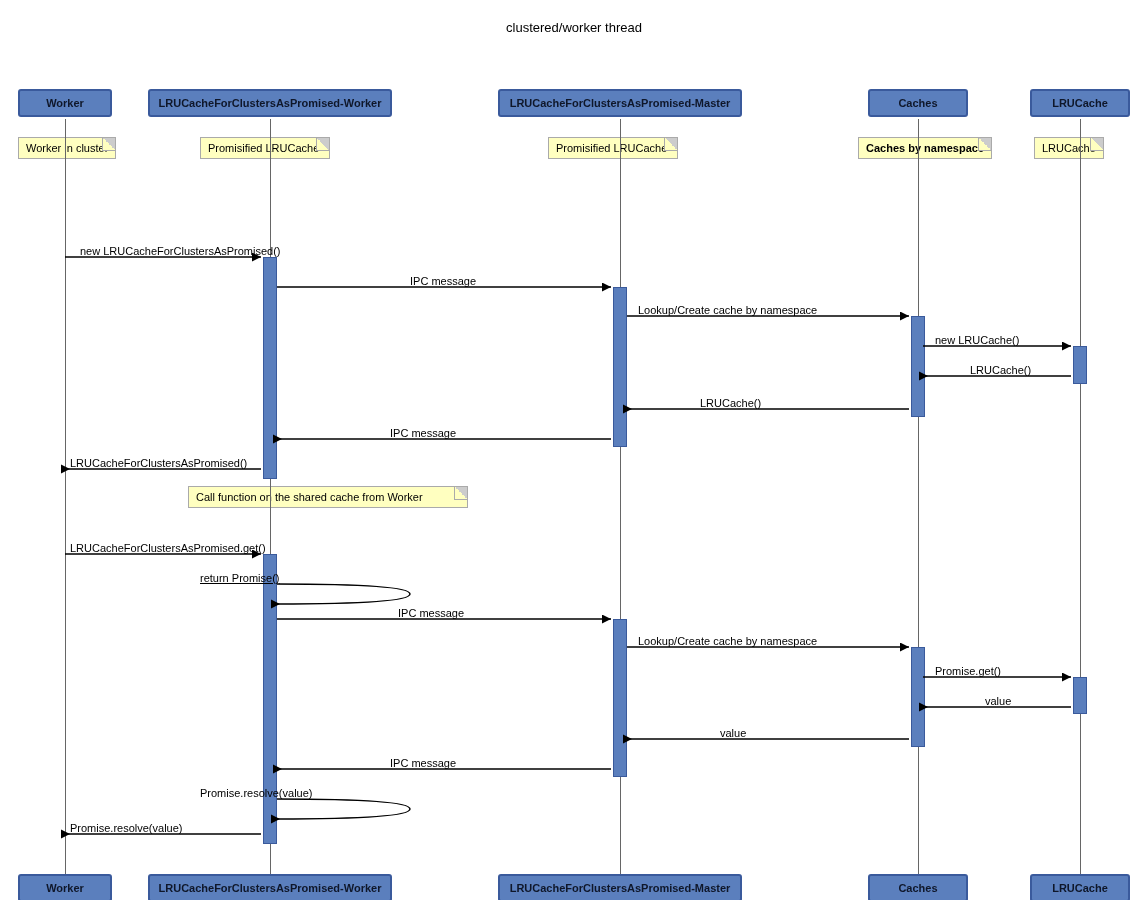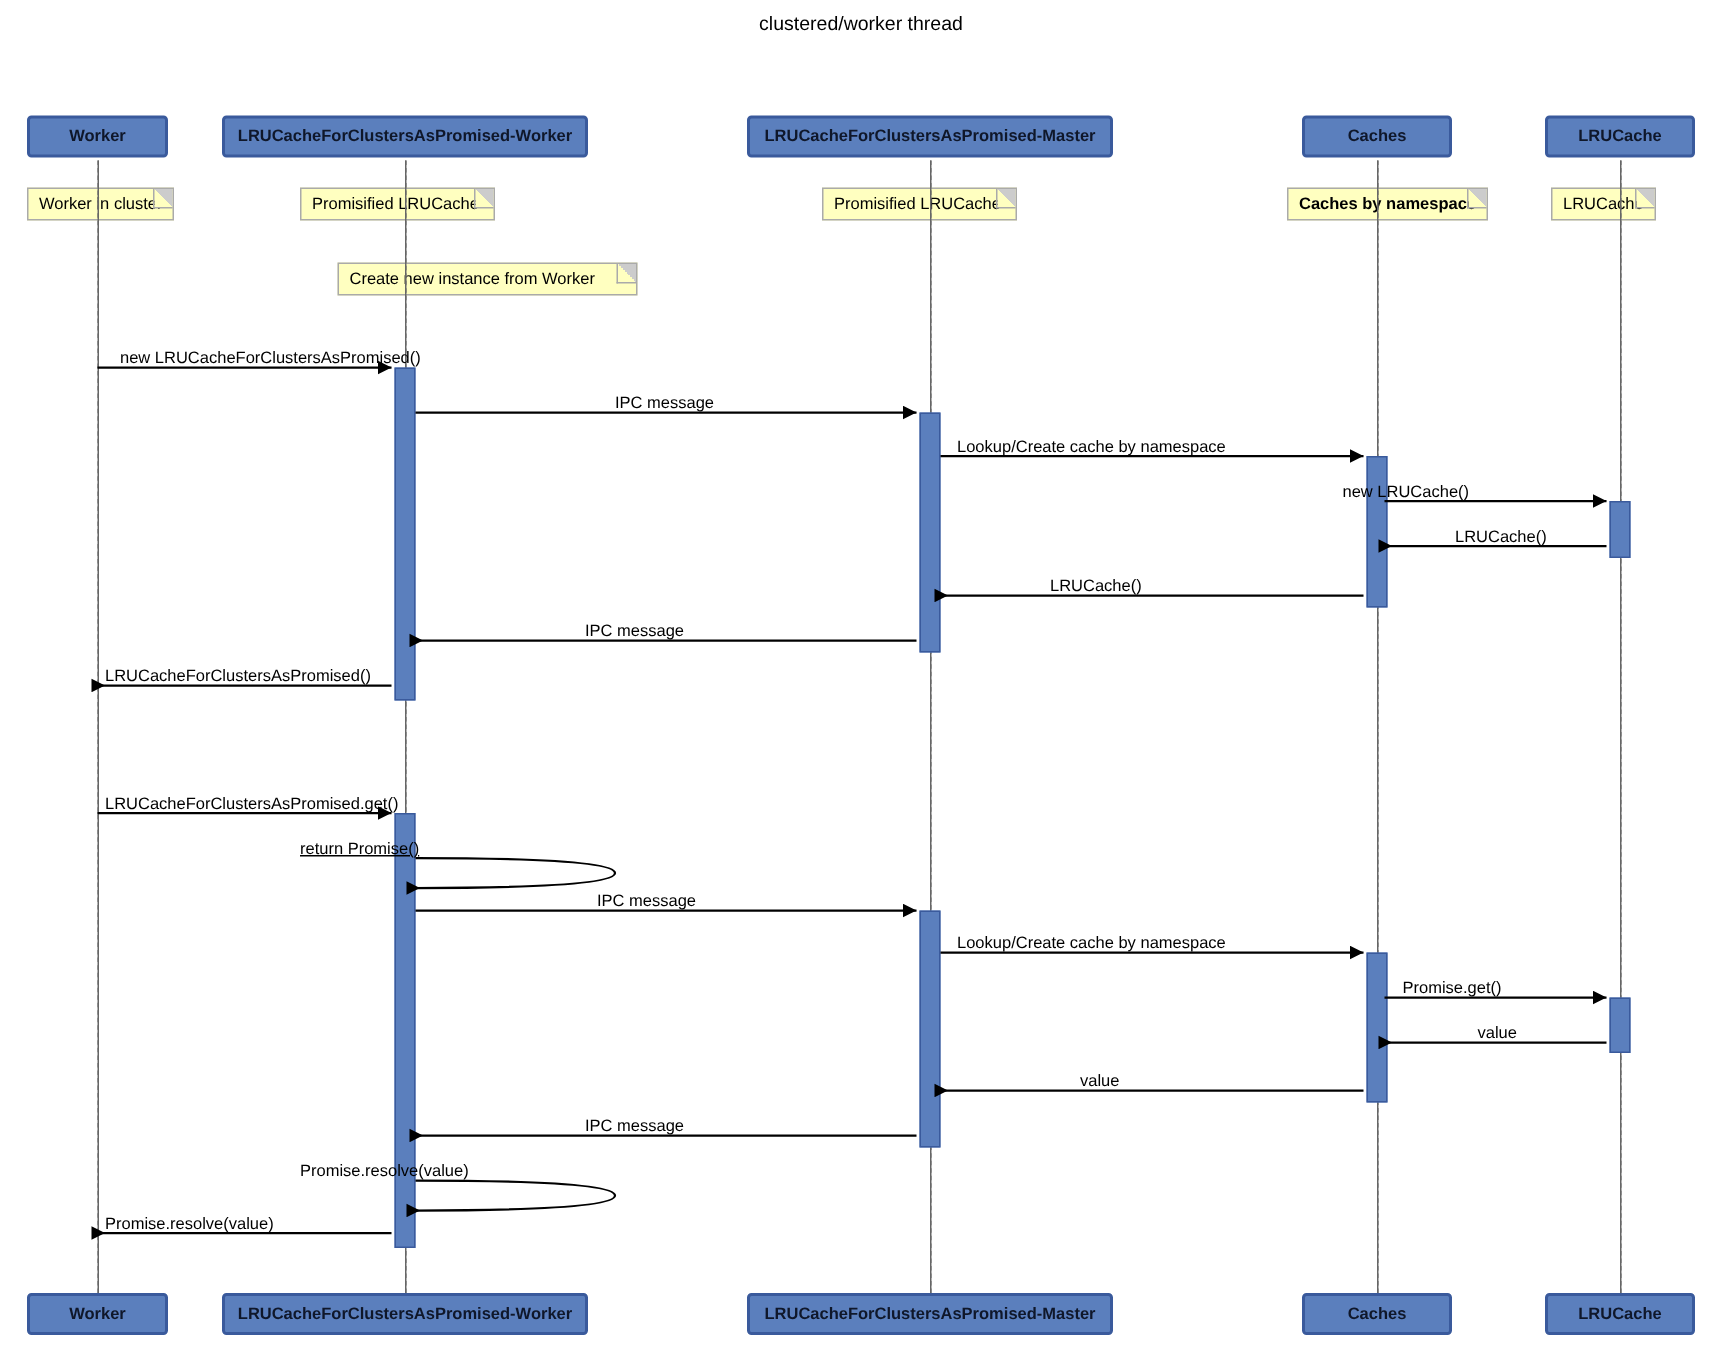--- a/index.html
+++ b/index.html
@@ -8,21 +8,21 @@
       font-family: Arial, sans-serif;
       font-size: 12px;
       width: 1148px;
       height: 900px;
       overflow: hidden;
       position: relative;
     }
     .diagram-title {
       text-align: center;
       font-size: 13px;
-      padding-top: 8px;
+      padding-top: 20px;
       padding-bottom: 4px;
     }
     .diagram-container {
       position: relative;
       width: 1148px;
       height: 870px;
     }
     
     .actor-box {
       position: absolute;
@@ -95,42 +95,42 @@
   <div class="actor-box" style="left:498px;top:50px;width:244px;">LRUCacheForClustersAsPromised-Master</div>
   <div class="actor-box" style="left:868px;top:50px;width:100px;">Caches</div>
   <div class="actor-box" style="left:1030px;top:50px;width:100px;">LRUCache</div>
 
   <div class="note-box" style="left:18px;top:98px;min-width:86px;">Worker in cluster</div>
   <div class="note-box" style="left:200px;top:98px;min-width:130px;">Promisified LRUCache</div>
   <div class="note-box" style="left:548px;top:98px;min-width:130px;">Promisified LRUCache</div>
   <div class="note-box" style="left:858px;top:98px;min-width:118px;font-weight:bold;">Caches by namespace</div>
   <div class="note-box" style="left:1034px;top:98px;min-width:70px;">LRUCache</div>
 
-  <div class="note-box" style="left:225px;top:148px;min-width:200px;">Create new instance from Worker</div>
 
+  <div class="note-box" style="left:188px;top:447px;min-width:280px;">Call function on the shared cache from Worker</div>
 
   <div class="lifeline-line" style="left:65px;top:80px;height:755px;"></div>
   <div class="lifeline-line" style="left:270px;top:80px;height:755px;"></div>
   <div class="lifeline-line" style="left:620px;top:80px;height:755px;"></div>
   <div class="lifeline-line" style="left:918px;top:80px;height:755px;"></div>
   <div class="lifeline-line" style="left:1080px;top:80px;height:755px;"></div>
 
   <div class="activation-bar" style="left:263px;top:218px;height:222px;"></div>
   <div class="activation-bar" style="left:613px;top:248px;height:160px;"></div>
   <div class="activation-bar" style="left:911px;top:277px;height:101px;"></div>
   <div class="activation-bar" style="left:1073px;top:307px;height:38px;"></div>
   <div class="activation-bar" style="left:263px;top:515px;height:290px;"></div>
   <div class="activation-bar" style="left:613px;top:580px;height:158px;"></div>
   <div class="activation-bar" style="left:911px;top:608px;height:100px;"></div>
   <div class="activation-bar" style="left:1073px;top:638px;height:37px;"></div>
 
   <div class="arrow-label" style="left:80px;top:206px;">new LRUCacheForClustersAsPromised()</div>
   <div class="arrow-label" style="left:410px;top:236px;">IPC message</div>
   <div class="arrow-label" style="left:638px;top:265px;">Lookup/Create cache by namespace</div>
-  <div class="arrow-label" style="left:895px;top:295px;">new LRUCache()</div>
+  <div class="arrow-label" style="left:935px;top:295px;">new LRUCache()</div>
   <div class="arrow-label" style="left:970px;top:325px;">LRUCache()</div>
   <div class="arrow-label" style="left:700px;top:358px;">LRUCache()</div>
   <div class="arrow-label" style="left:390px;top:388px;">IPC message</div>
   <div class="arrow-label" style="left:70px;top:418px;text-align:right;">LRUCacheForClustersAsPromised()</div>
   <div class="arrow-label" style="left:70px;top:503px;">LRUCacheForClustersAsPromised.get()</div>
   <div class="arrow-label" style="left:200px;top:533px;text-decoration:underline;">return Promise()</div>
   <div class="arrow-label" style="left:398px;top:568px;">IPC message</div>
   <div class="arrow-label" style="left:638px;top:596px;">Lookup/Create cache by namespace</div>
   <div class="arrow-label" style="left:935px;top:626px;">Promise.get()</div>
   <div class="arrow-label" style="left:985px;top:656px;">value</div>

